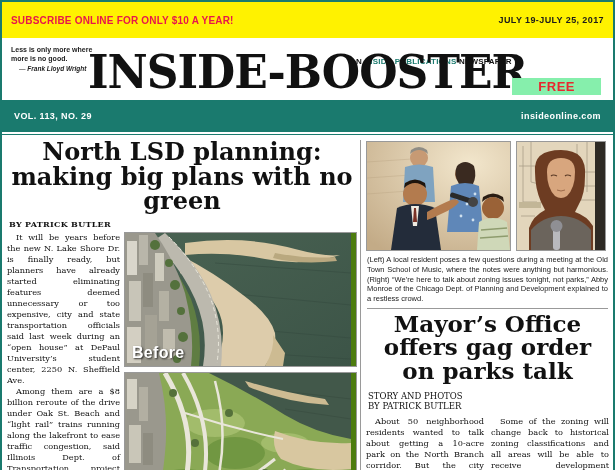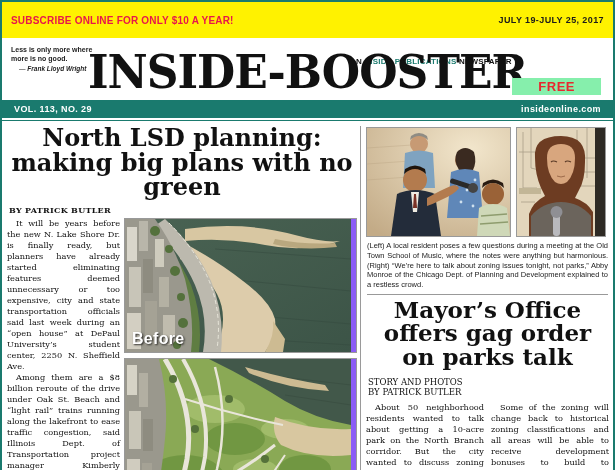--- a/index.html
+++ b/index.html
@@ -33,42 +33,42 @@
     font-family:"DejaVu Serif", serif; font-weight:bold; font-size:44px;
     color:#111; letter-spacing:-1px; transform:scaleY(1.08); white-space:nowrap;
   }
   .free-box {
     position:absolute; right:12px; bottom:5px; background:#86efac; color:#e8282f;
     font-weight:bold; font-size:13px; padding:1px 26px; letter-spacing:.5px;
   }
   
   .infobar {
     height:18px; background:#1a7a6e; color:#fff; display:flex; align-items:center;
-    justify-content:space-between; padding:9px 12px; font-weight:bold; font-size:9px;
+    justify-content:space-between; padding:16px 12px; font-weight:bold; font-size:9px;
     letter-spacing:.4px;
   }
   .teal-rule { height:1px; background:#1a7a6e; margin-top:2px; }
   
   .content { display:flex; padding:5px 4px 0 5px; }
   .left-col { width:358px; }
   .right-col { flex:1; border-left:1px solid #9a9a9a; padding-left:5px; margin-left:3px; }
   .headline {
     font-family:"DejaVu Serif", serif; font-weight:bold; text-align:center;
     color:#111; line-height:1.03;
   }
   .left-col .headline { font-size:24px; }
   .byline { font-family:"DejaVu Serif", serif; font-size:8px; font-weight:bold; letter-spacing:.3px; margin:5px 0 3px 2px; color:#111; }
   .article-row { display:flex; }
   .text-col {
     width:113px; margin-right:4px; font-family:"DejaVu Serif", serif;
     font-size:8.2px; line-height:11px; text-align:justify; color:#111;
   }
   .text-col p, .rcol p { text-indent:9px; }
   .photo-col { flex:1; }
-  .photo-frame { border:1px solid #999; display:block; position:relative; margin-bottom:5px; background:#8b5cf6; }
+  .photo-frame { border:1px solid #999; display:block; position:relative; margin-bottom:5px; background:#4d7c0f; }
   .photo-frame svg { display:block; }
   .photo-label {
     position:absolute; left:7px; bottom:4px; color:#fff; font-weight:bold;
     font-size:16px; text-shadow:1px 1px 2px rgba(0,0,0,.8); letter-spacing:.3px;
   }
   
   .rphotos { display:flex; gap:5px; margin-top:1px; }
   .rphotos .photo-frame { margin-bottom:0; }
   .caption {
     font-size:7.5px; line-height:1.3; text-align:justify; color:#222;

